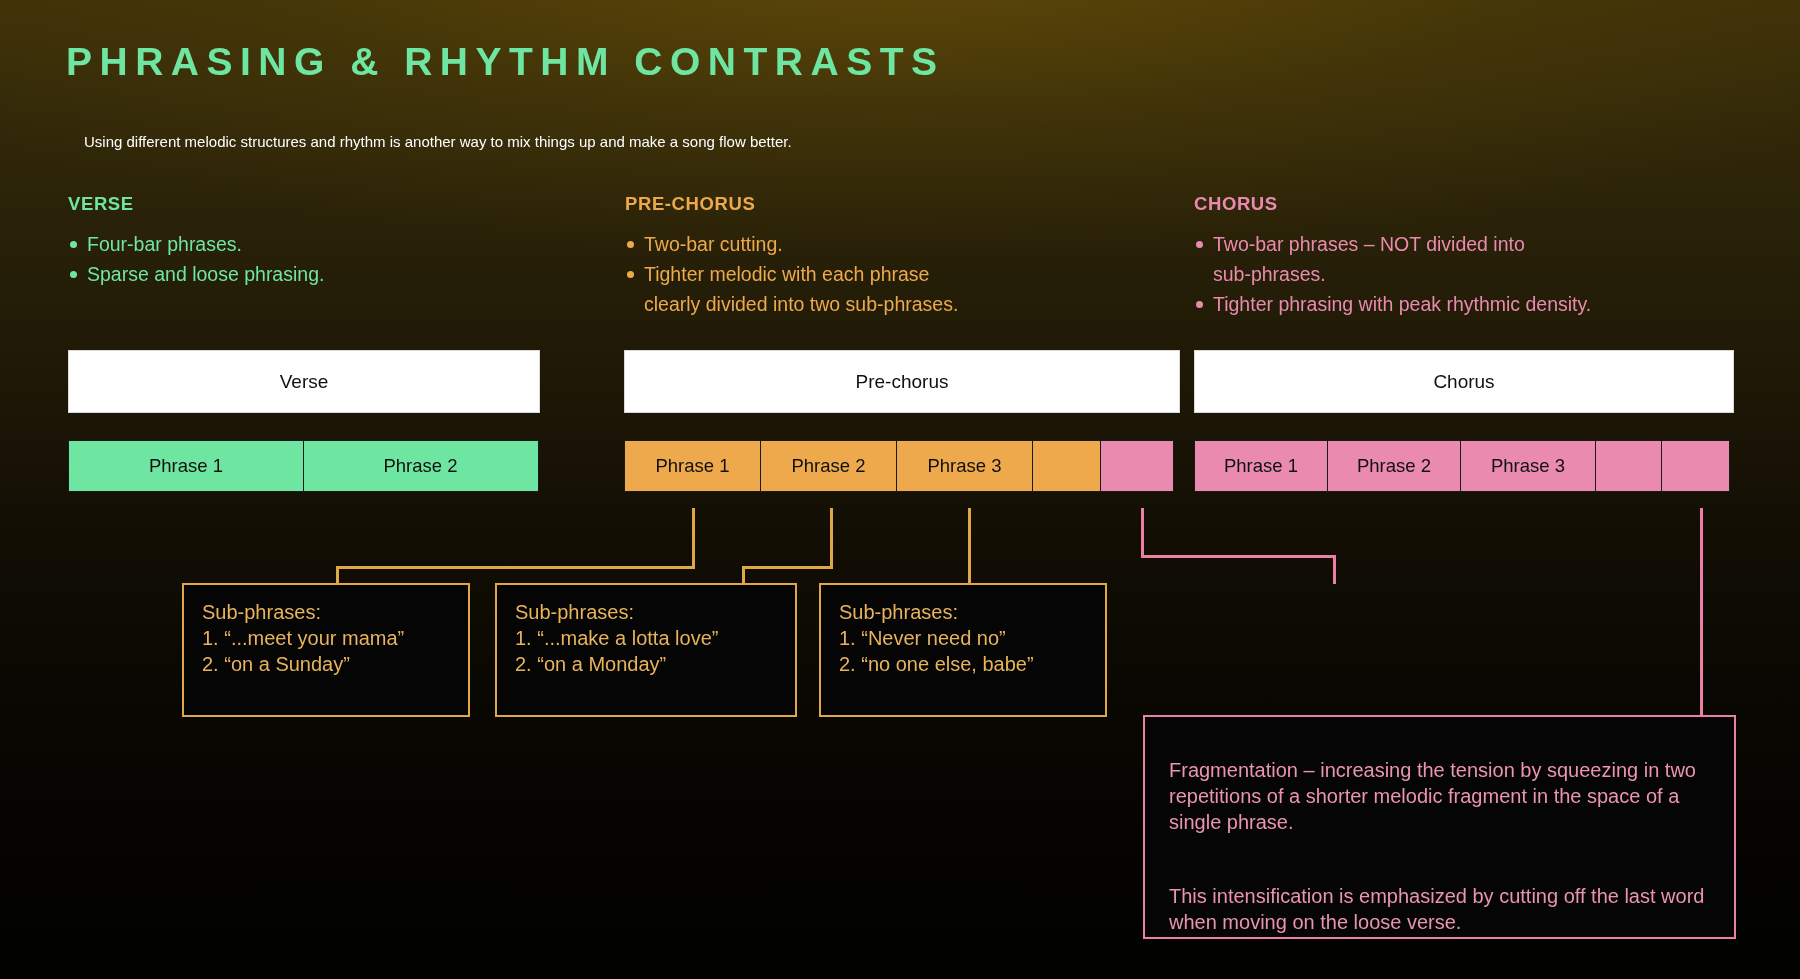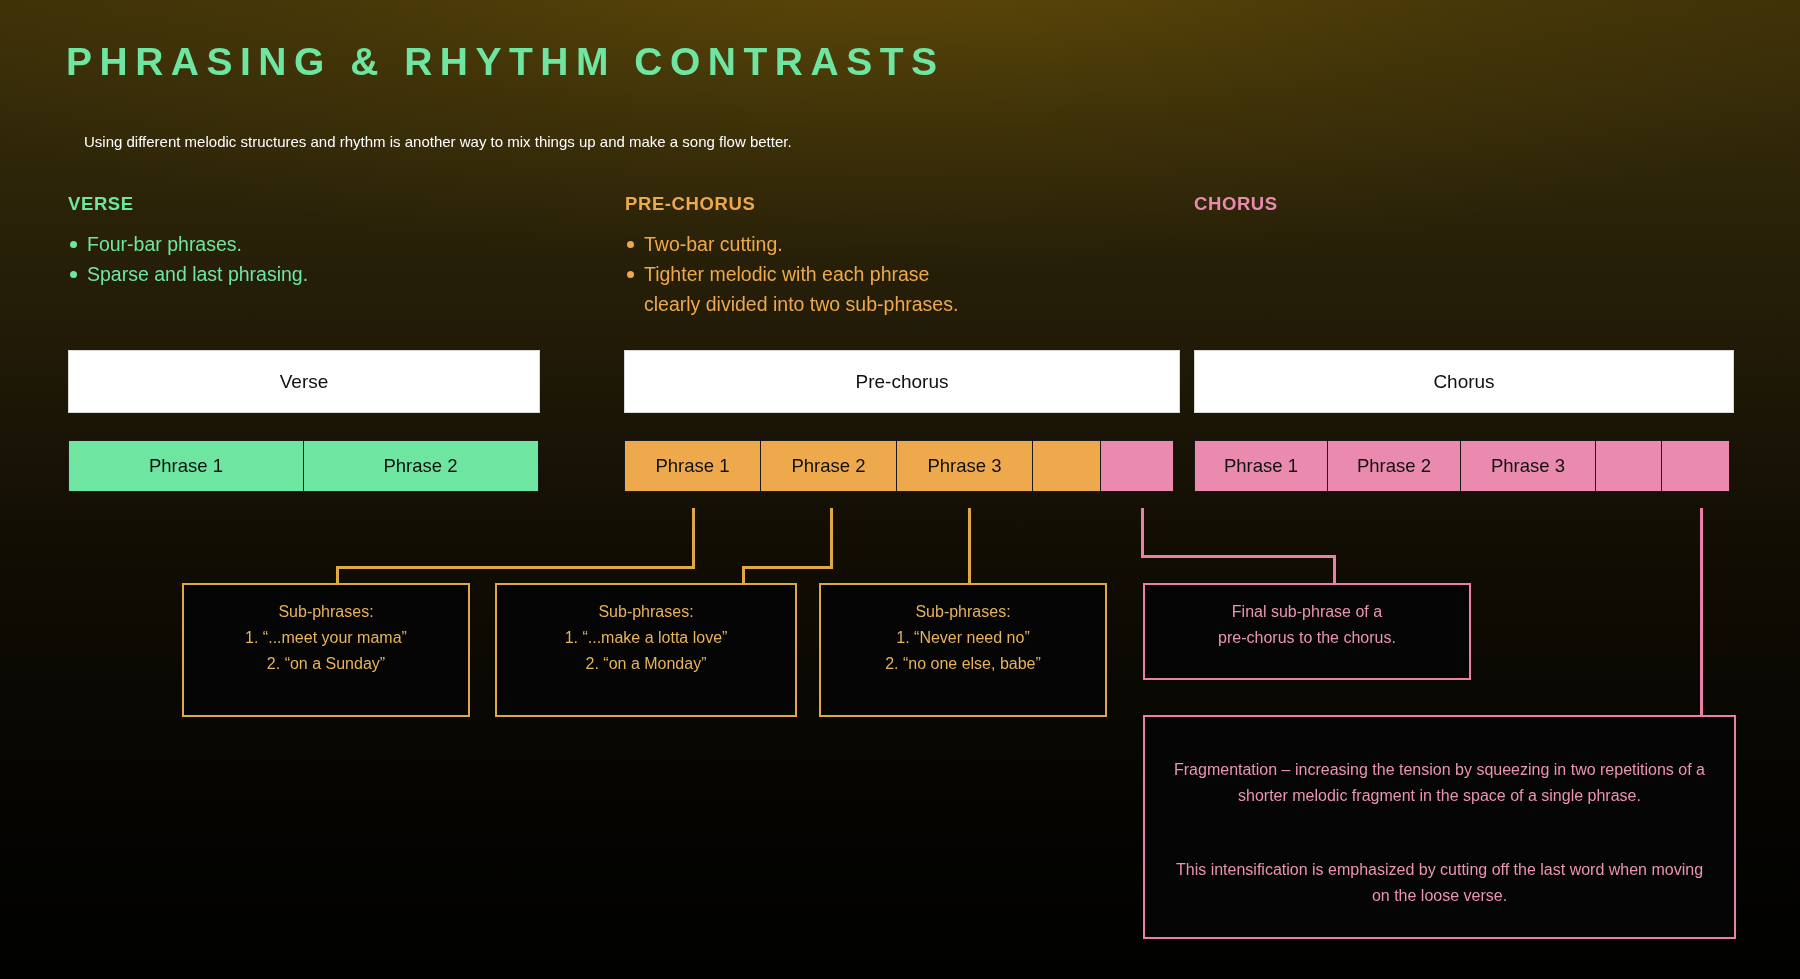--- a/index.html
+++ b/index.html
@@ -110,25 +110,24 @@
     white-space: nowrap;
   }
   .phrase-cell:first-child { margin-left: 0; }
 
   
   .callout {
     position: absolute;
     box-sizing: border-box;
     border: 2.5px solid;
     background: #050505;
-    font-size: 16px;
+    font-size: 20px;
     line-height: 26px;
     padding: 14px 18px;
     white-space: pre-line;
-    text-align: center;
   }
   .callout.orange { border-color: #e0a844; color: #e8b35a; }
   .callout.pink   { border-color: #ea7fa8; color: #eb93b4; }
   .callout p { margin: 0; }
   .callout p + p { margin-top: 22px; }
 
   
   .conn { position: absolute; box-sizing: border-box; }
   .conn.v { width: 2.5px; }
   .conn.h { height: 2.5px; }
@@ -140,35 +139,40 @@
 
 <div id="page">
 
   <div class="title">PHRASING &amp; RHYTHM CONTRASTS</div>
   <div class="subtitle">Using different melodic structures and rhythm is another way to mix things up and make a song flow better.</div>
 
   <div class="col col-verse">
     <div class="col-head">VERSE</div>
     <ul class="bullets">
       <li>Four-bar phrases.</li>
-      <li>Sparse and last phrasing.</li>
+      <li>Sparse and loose phrasing.</li>
     </ul>
   </div>
 
   <div class="col col-prechorus">
     <div class="col-head">PRE-CHORUS</div>
     <ul class="bullets">
       <li>Two-bar cutting.</li>
       <li>Tighter melodic with each phrase
 clearly divided into two sub-phrases.</li>
     </ul>
   </div>
 
   <div class="col col-chorus">
     <div class="col-head">CHORUS</div>
+    <ul class="bullets">
+      <li>Two-bar phrases – NOT divided into
+sub-phrases.</li>
+      <li>Tighter phrasing with peak rhythmic density.</li>
+    </ul>
   </div>
 
   <div class="timeline">
 
     <div class="section-bar" style="left:68px; width:472px;">Verse</div>
     <div class="section-bar" style="left:624px; width:556px;">Pre-chorus</div>
     <div class="section-bar" style="left:1194px; width:540px;">Chorus</div>
 
     <div class="phrase-row" style="left:68px; width:472px;">
       <div class="phrase-cell" style="width:236px; background:#6ee6a2;">Phrase 1</div>
@@ -212,22 +216,20 @@
 2. “on a Sunday”</div>
 
     <div class="callout orange" style="left:495px; top:583px; width:302px; height:134px;">Sub-phrases:
 1. “...make a lotta love”
 2. “on a Monday”</div>
 
     <div class="callout orange" style="left:819px; top:583px; width:288px; height:134px;">Sub-phrases:
 1. “Never need no”
 2. “no one else, babe”</div>
 
-    <div class="callout pink" style="left:1143px; top:583px; width:328px; height:97px;">Final sub-phrase of a
-pre-chorus to the chorus.</div>
 
     <div class="callout pink" style="left:1143px; top:715px; width:593px; height:224px; padding:14px 24px;">
       <p>Fragmentation – increasing the tension by squeezing in two repetitions of a shorter melodic fragment in the space of a single phrase.</p>
       <p>This intensification is emphasized by cutting off the last word when moving on the loose verse.</p>
     </div>
 
   </div>
 </div>
 
 </body></html>

